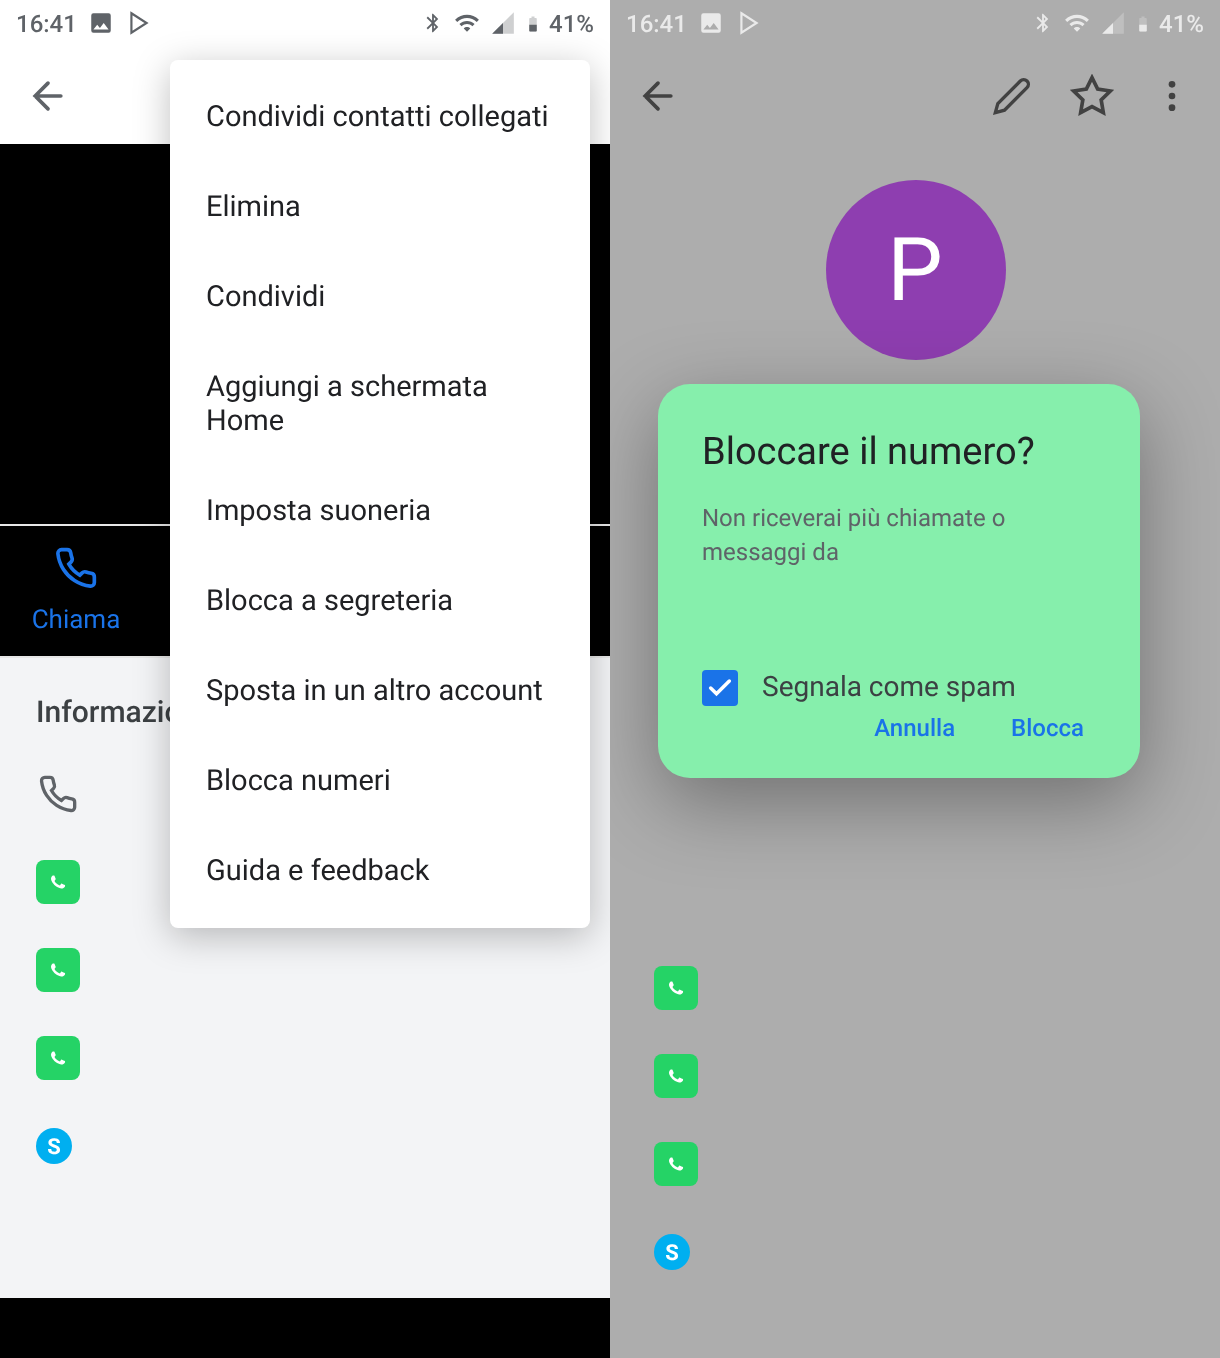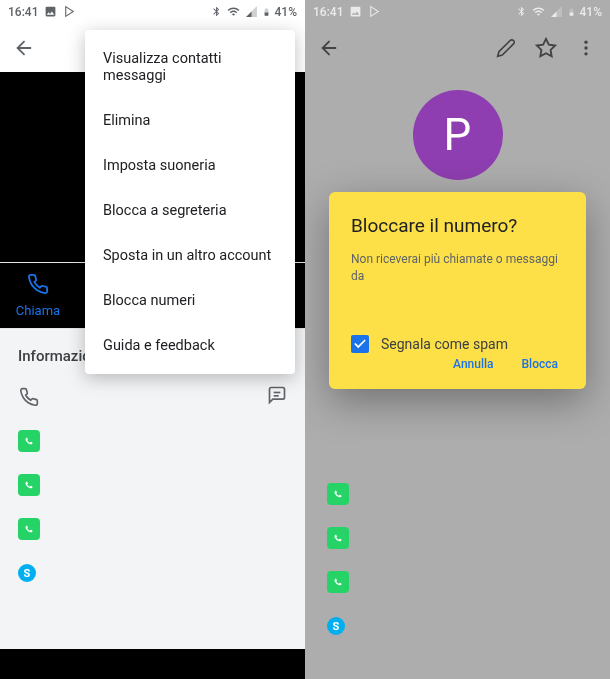--- a/index.html
+++ b/index.html
@@ -33,21 +33,21 @@
   .skype-badge { width: 18px; height: 18px; background: #00aff0; border-radius: 50%; display: flex; align-items: center; justify-content: center; color: #fff; font-size: 11px; font-weight: 700; }
   
   .menu { position: absolute; top: 30px; right: 10px; width: 210px; background: #fff; border-radius: 4px; box-shadow: 0 4px 18px rgba(0,0,0,0.25); padding: 6px 0; z-index: 10; }
   .menu-item { padding: 14px 18px; font-size: 14.5px; color: #202124; cursor: pointer; }
   
   .left-body { position: absolute; top: 72px; left: 0; right: 0; bottom: 0; background:#000000; }
   .left-body .divider-top { margin-top: 190px; }
   
   .avatar { width: 90px; height: 90px; border-radius: 50%; background: #8e3eb0; margin: 18px auto 0 auto; display: flex; align-items: center; justify-content: center; color: #fff; font-size: 44px; font-weight: 400; }
   
-  .dialog { position: absolute; left: 24px; right: 24px; top: 192px; background: #fde047; border-radius: 6px; box-shadow: 0 12px 40px rgba(0,0,0,0.35); padding: 22px 22px 12px 22px; z-index: 5; }
+  .dialog { position: absolute; left: 24px; right: 40px; top: 192px; background: #86efac; border-radius: 16px; box-shadow: 0 12px 40px rgba(0,0,0,0.35); padding: 22px 22px 12px 22px; z-index: 5; }
   .dialog h2 { font-size: 19px; color: #202124; font-weight: 400; margin-bottom: 14px; }
   .dialog p { font-size: 12px; color: #5f6368; line-height: 1.4; margin-bottom: 50px; }
   .chk-row { display: flex; align-items: center; gap: 12px; }
   .chk { width: 18px; height: 18px; background: #1a73e8; border-radius: 2px; display: flex; align-items: center; justify-content: center; }
   .chk-label { font-size: 14px; color: #3c4043; }
   .dialog-actions { display: flex; justify-content: flex-end; gap: 28px; padding: 4px 6px 6px 0; }
   .dlg-btn { color: #1a73e8; font-size: 12px; font-weight: 500; cursor: pointer; }
   
   .right-bg { position: absolute; top: 0; left: 0; right: 0; bottom: 0; }
   .right-list { position: absolute; left: 0; right: 0; top: 472px; }
@@ -156,22 +156,24 @@
             </svg>
         </span>
       </div>
       <div class="info-row">
         <span class="skype-badge">S</span>
       </div>
     </div>
   </div>
 
   <div class="menu">
-    <div class="menu-item">Visualizza contatti messaggi</div>
+    <div class="menu-item">Condividi contatti collegati</div>
     <div class="menu-item">Elimina</div>
+    <div class="menu-item">Condividi</div>
+    <div class="menu-item">Aggiungi a schermata Home</div>
     <div class="menu-item">Imposta suoneria</div>
     <div class="menu-item">Blocca a segreteria</div>
     <div class="menu-item">Sposta in un altro account</div>
     <div class="menu-item">Blocca numeri</div>
     <div class="menu-item">Guida e feedback</div>
   </div>
 </div>
 
 <div class="screen screen-right">
   <div class="right-bg">

